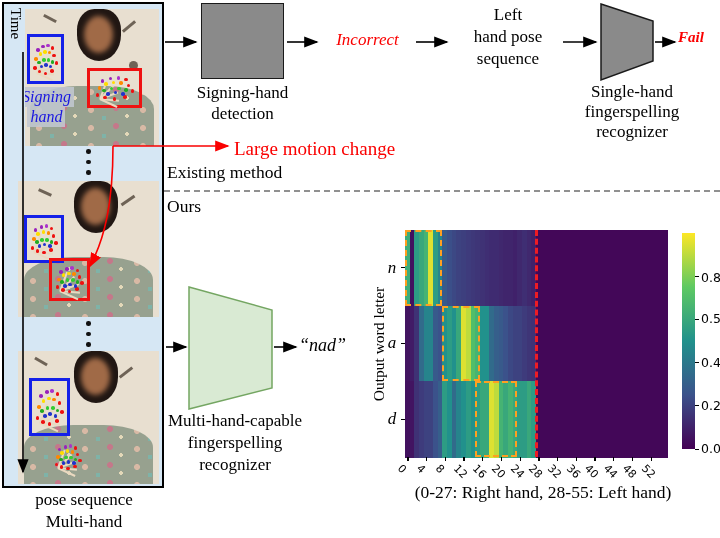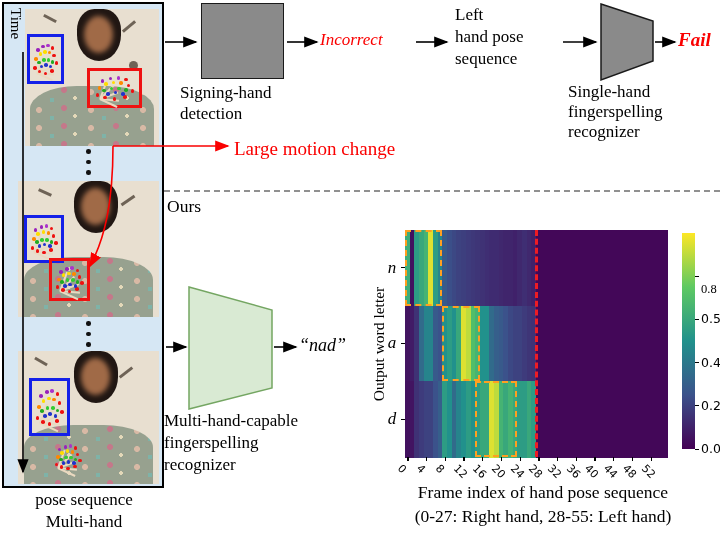--- a/index.html
+++ b/index.html
@@ -30,28 +30,28 @@
   .dot{position:absolute;border-radius:50%;}
   .bone{position:absolute;height:1.5px;background:#ead9c0;transform-origin:0 50%;}
   .vdots{position:absolute;display:flex;flex-direction:column;gap:6px;}
   .vdots i{width:4.5px;height:4.5px;border-radius:50%;background:#111;}
   .sh-label{position:absolute;display:flex;flex-direction:column;align-items:center;
             font-style:italic;font-size:16px;line-height:20px;color:#1a16e0;z-index:5;}
   .sh-label span{background:rgba(193,199,208,.88);padding:0 3px;}
   .caption{position:absolute;left:0;top:489px;width:168px;text-align:center;
            font-size:17px;line-height:22px;}
   
-  .t17{font-size:17px;line-height:21px;text-align:left;}
+  .t17{font-size:17px;line-height:21px;text-align:center;}
   .red{color:#fa0000;}
   .italic{font-style:italic;}
   .section-label{font-size:17.5px;}
   .sep{position:absolute;left:164px;top:190px;width:556px;border-top:2px dashed #909090;}
   .graybox{position:absolute;left:201px;top:3px;width:83px;height:76px;
            background:#8a8a8a;border:1.5px solid #1a1a1a;box-sizing:border-box;}
-  .fail{font-size:19px;font-weight:bold;font-style:italic;}
+  .fail{font-size:15px;font-weight:bold;font-style:italic;}
   .motion{font-size:19px;}
   .nad{font-size:18px;font-style:italic;}
   
   .hm-title{position:absolute;left:400px;top:200px;width:230px;text-align:center;font-size:17.5px;}
   .hm-ylabel{position:absolute;left:379px;top:344px;transform:translate(-50%,-50%) rotate(-90deg);
              white-space:nowrap;font-size:15.5px;}
   .hm-letter{position:absolute;width:16px;text-align:center;font-size:17px;font-style:italic;}
   .heatmap{position:absolute;left:405px;top:230px;width:262px;height:227px;}
   .hm-cell{position:absolute;}
   .hl-box{position:absolute;box-sizing:border-box;border:2.5px dashed #ffa020;z-index:4;}
@@ -137,20 +137,24 @@
             <div class="dot" style="left: 33.02px; top: 16.48px; width: 3.52px; height: 3.52px; background: rgb(34, 170, 34);"></div>
             <div class="dot" style="left: 15.16px; top: 20px; width: 3.52px; height: 3.52px; background: rgb(34, 51, 204);"></div>
             <div class="dot" style="left: 22.68px; top: 18.72px; width: 3.52px; height: 3.52px; background: rgb(34, 51, 204);"></div>
             <div class="dot" style="left: 30.2px; top: 20px; width: 3.52px; height: 3.52px; background: rgb(34, 51, 204);"></div>
             <div class="dot" style="left: 9.52px; top: 7.2px; width: 3.52px; height: 3.52px; background: rgb(153, 34, 187);"></div>
             <div class="dot" style="left: 17.98px; top: 4.64px; width: 3.52px; height: 3.52px; background: rgb(153, 34, 187);"></div>
             <div class="dot" style="left: 25.5px; top: 4px; width: 3.52px; height: 3.52px; background: rgb(170, 51, 204);"></div>
             <div class="dot" style="left: 33.02px; top: 5.92px; width: 3.52px; height: 3.52px; background: rgb(238, 17, 17);"></div>
           </div>
         </div>
+      <div class="sh-label" style="left:-6px;top:78px;">
+        <span>Signing</span>
+        <span>hand</span>
+      </div>
     </div>
 
     <div class="vdots" style="left:82px;top:145px;">
         <i></i>
         <i></i>
         <i></i>
       </div>
 
     <div class="frame" style="left:14px;top:177px;width:141px;height:136px;">
       <div class="art" style="left:20px;top:10px;width:14px;height:3px;transform:rotate(25deg);"></div>
@@ -317,20 +321,21 @@
   <div class="abs t17" style="left:568px;top:82px;width:128px;line-height:20px;">
     <div>Single-hand</div>
     <div>fingerspelling</div>
     <div>recognizer</div>
   </div>
 
   <span class="abs fail red" style="left:678px;top:29px;">Fail</span>
   <span class="abs motion red" style="left:234px;top:138px;">Large motion change</span>
 
   <div class="sep"></div>
+  <span class="abs section-label" style="left:167px;top:162px;">Existing method</span>
   <span class="abs section-label" style="left:167px;top:196px;">Ours</span>
 
   <div class="abs t17" style="left:164px;top:410px;width:142px;line-height:22px;">
     <div>Multi-hand-capable</div>
     <div>fingerspelling</div>
     <div>recognizer</div>
   </div>
   <span class="abs nad" style="left:299px;top:335px;">“nad”</span>
 
   <div class="hm-ylabel">Output word letter</div>
@@ -550,25 +555,24 @@
   <div id="cbar-labels">
       <div class="cbar-tick" style="left: 695px; top: 448.5px; position: absolute;"></div>
       <span class="cbar-label" style="left: 701px; top: 441px; position: absolute;">0.0</span>
       <div class="cbar-tick" style="left: 695px; top: 405.3px; position: absolute;"></div>
       <span class="cbar-label" style="left: 701px; top: 397.8px; position: absolute;">0.2</span>
       <div class="cbar-tick" style="left: 695px; top: 362.1px; position: absolute;"></div>
       <span class="cbar-label" style="left: 701px; top: 354.6px; position: absolute;">0.4</span>
       <div class="cbar-tick" style="left: 695px; top: 318.9px; position: absolute;"></div>
       <span class="cbar-label" style="left: 701px; top: 311.4px; position: absolute;">0.5</span>
       <div class="cbar-tick" style="left: 695px; top: 275.7px; position: absolute;"></div>
-      <span class="cbar-label" style="left: 701px; top: 282px; position: absolute; font-family: Liberation Serif, serif;">0.8</span>
+      <span class="cbar-label" style="left: 701px; top: 270px; position: absolute;">0.8</span>
     </div>
 
   <div class="xlabel">
-    <div>Frame index of hand pose sequence</div>
     <div>(0-27: Right hand, 28-55: Left hand)</div>
   </div>
 
   <svg class="overlay" width="720" height="538">
     <defs>
       <marker id="ah" markerWidth="9" markerHeight="7" refX="8" refY="3.5" orient="auto">
         <path d="M0,0 L9,3.5 L0,7 z" fill="#000"></path>
       </marker>
       <marker id="rah" markerWidth="9" markerHeight="7" refX="8" refY="3.5" orient="auto">
         <path d="M0,0 L9,3.5 L0,7 z" fill="#fa0000"></path>

